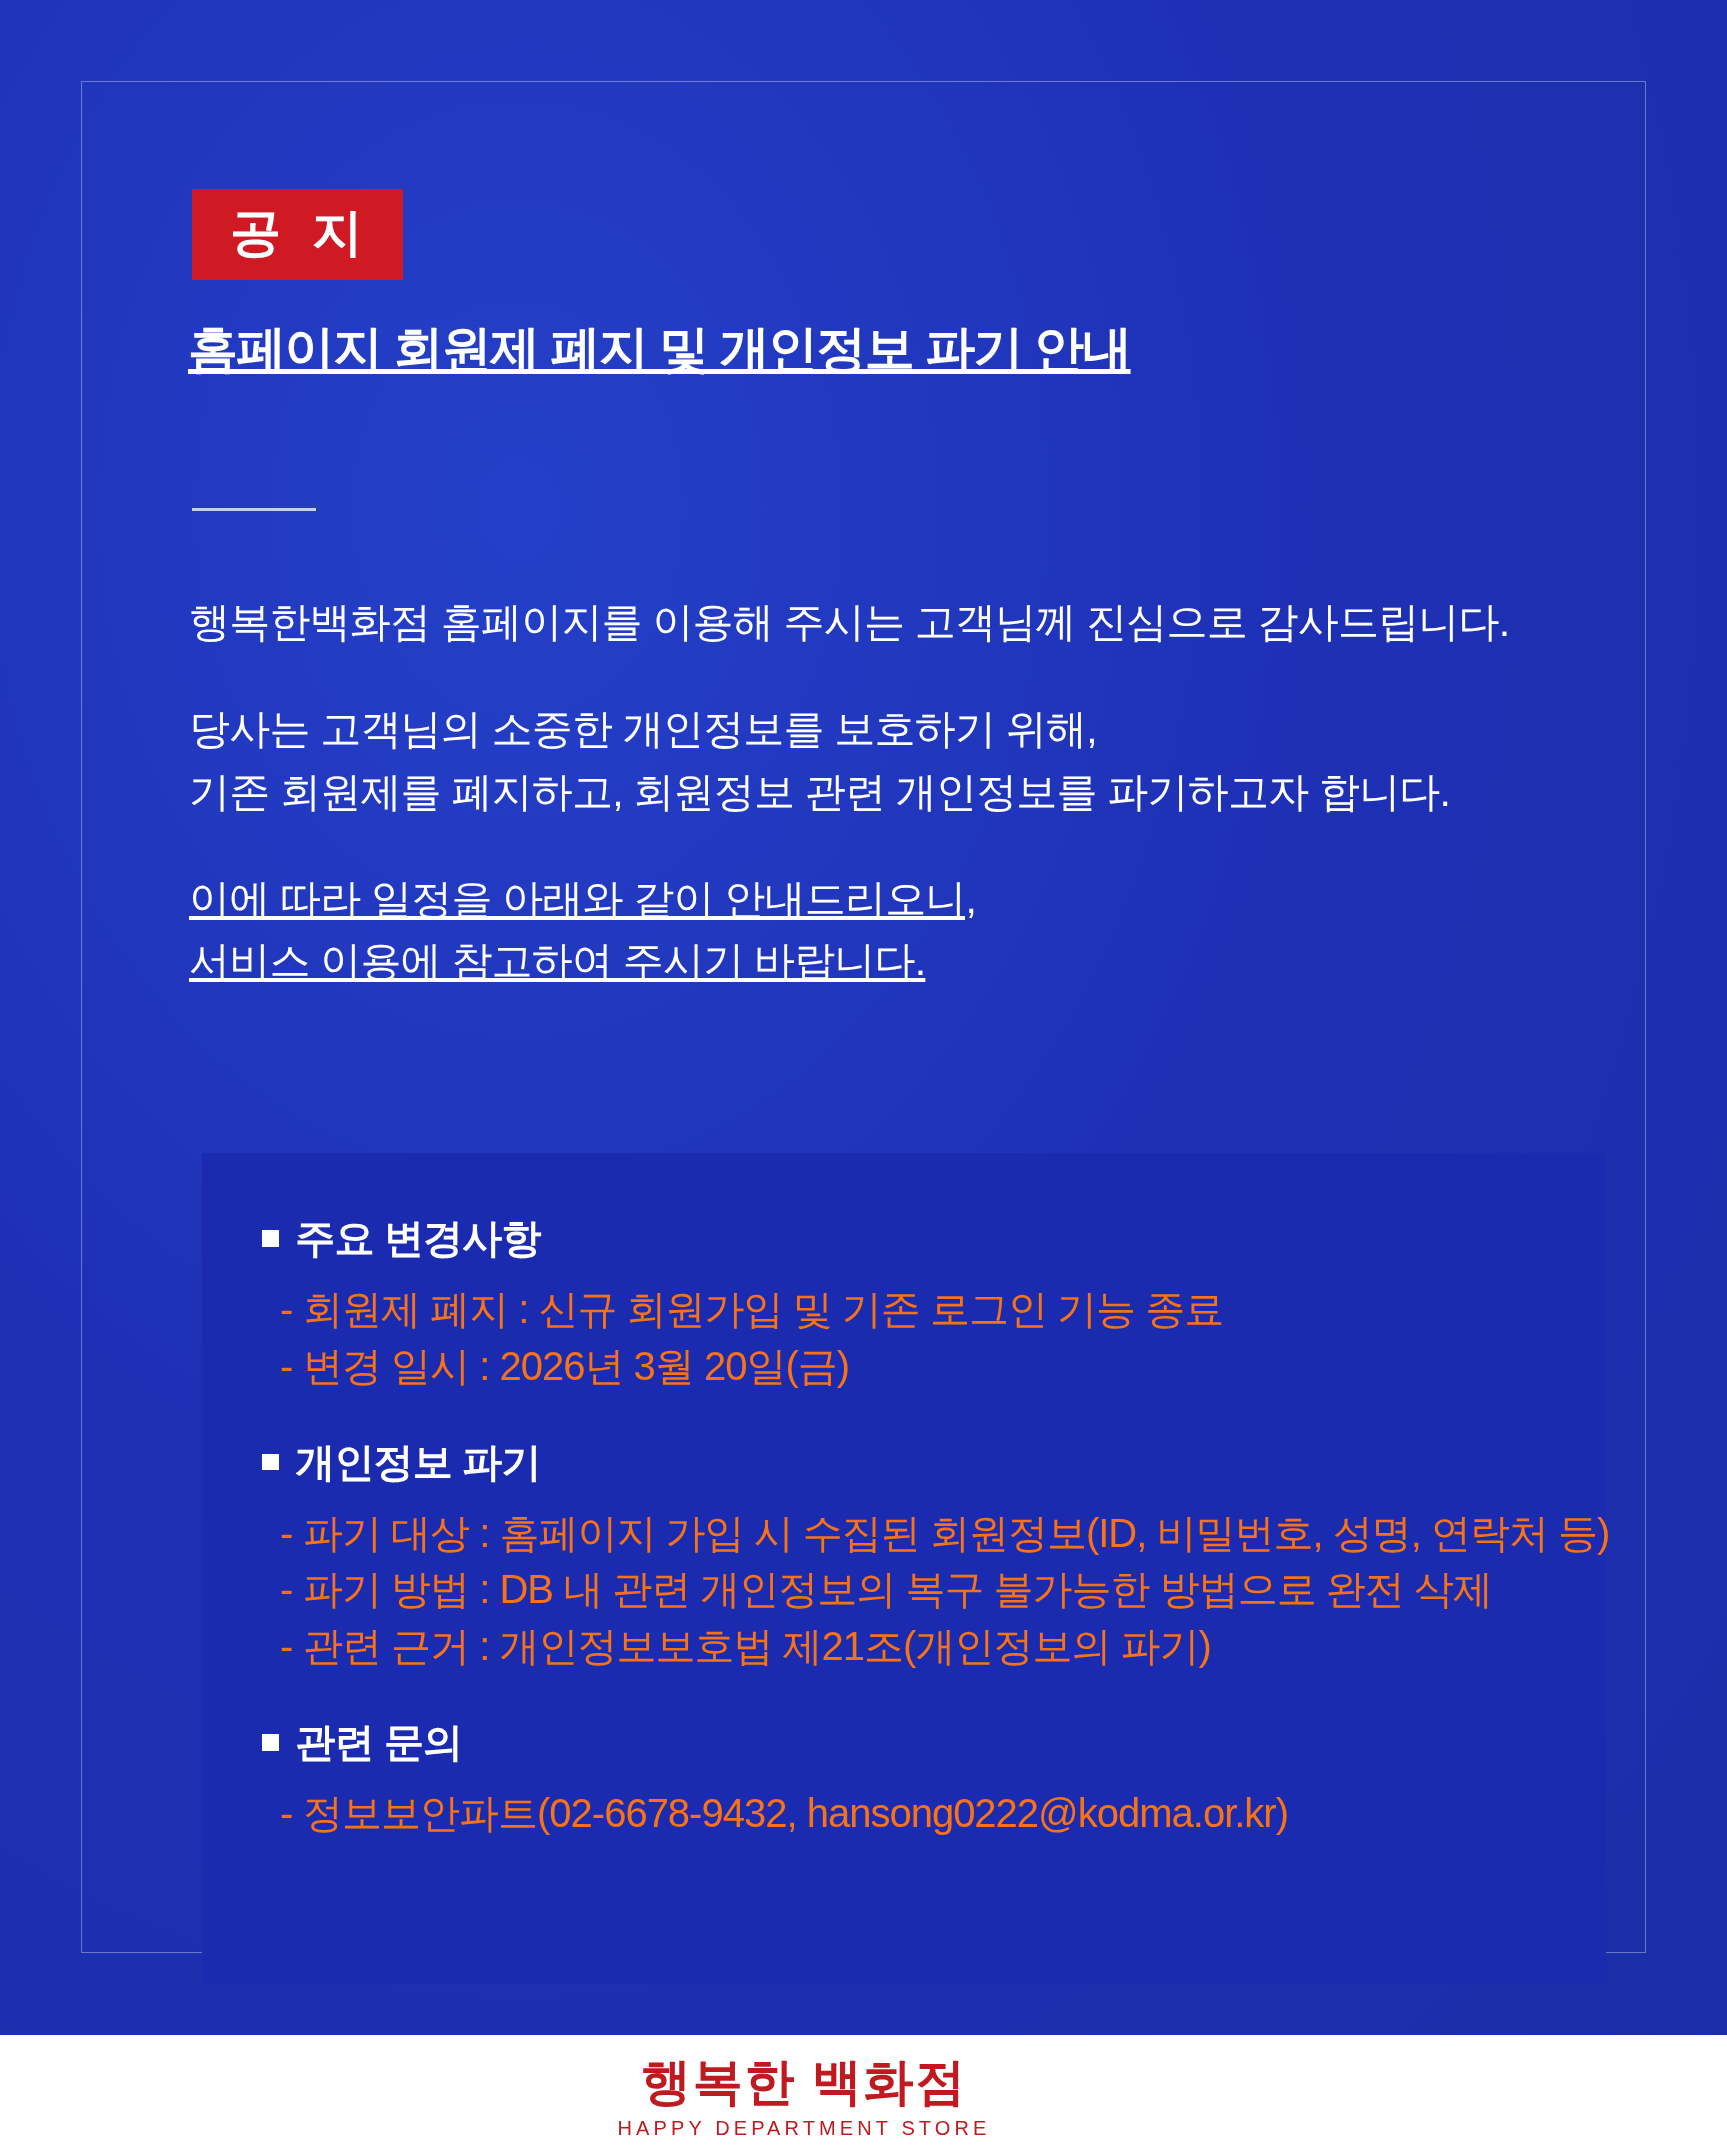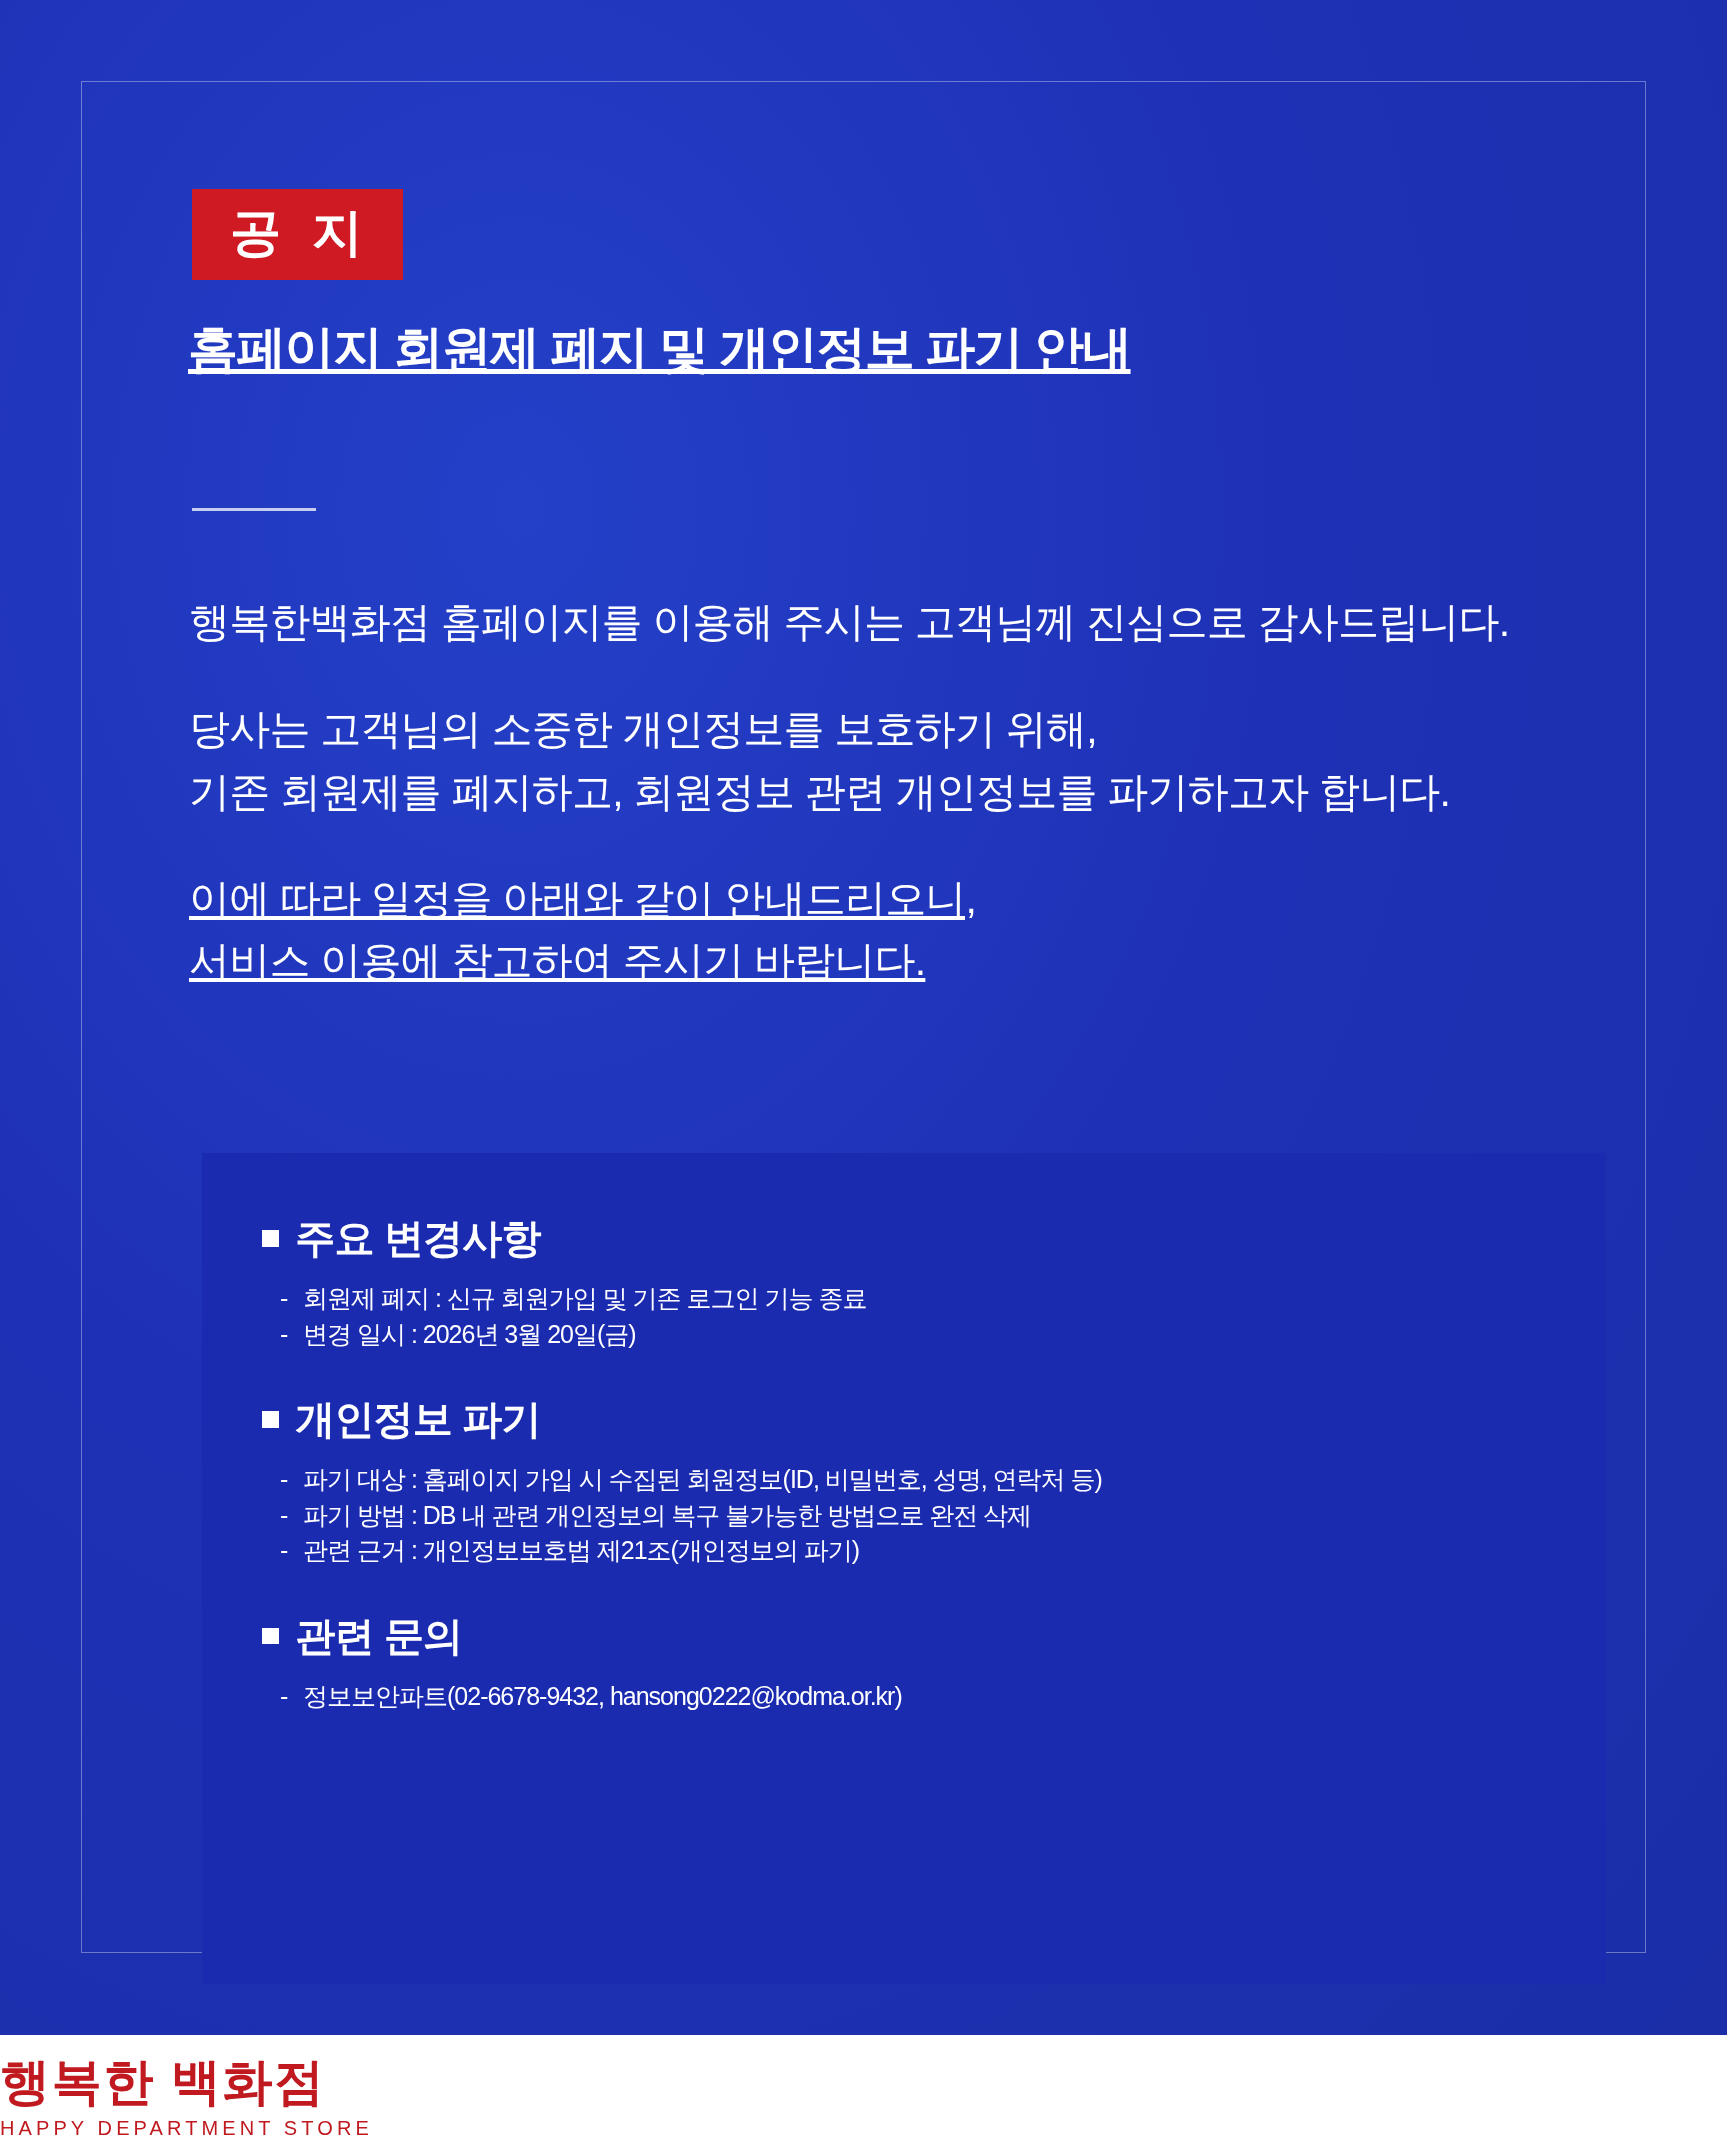--- a/index.html
+++ b/index.html
@@ -133,22 +133,22 @@
     background: #ffffff;
     margin-right: 16.6px;
     flex: none;
   }
   .group-list {
     list-style: none;
     margin: 0;
     padding: 0 0 0 18px;
   }
   .group-list li {
-    color: #ffffff;
-    font-size: 25px;
+    color: #f97316;
+    font-size: 40px;
     line-height: 1.42;
     letter-spacing: -1px;
     white-space: nowrap;
   }
   .dash {
     display: inline-block;
     width: 23px;
   }
 
   
@@ -158,20 +158,21 @@
     top: 2035px;
     width: 1728px;
     height: 116px;
     background: #ffffff;
   }
   .logo-wrap {
     position: absolute;
     left: 0;
     top: 2056px;
     width: 1608px;
+    text-align: center;
   }
   .logo-ko {
     color: #c0191f;
     font-size: 50px;
     font-weight: bold;
     letter-spacing: 1.7px;
     line-height: 1.05;
   }
   .logo-en {
     color: #c0191f;

